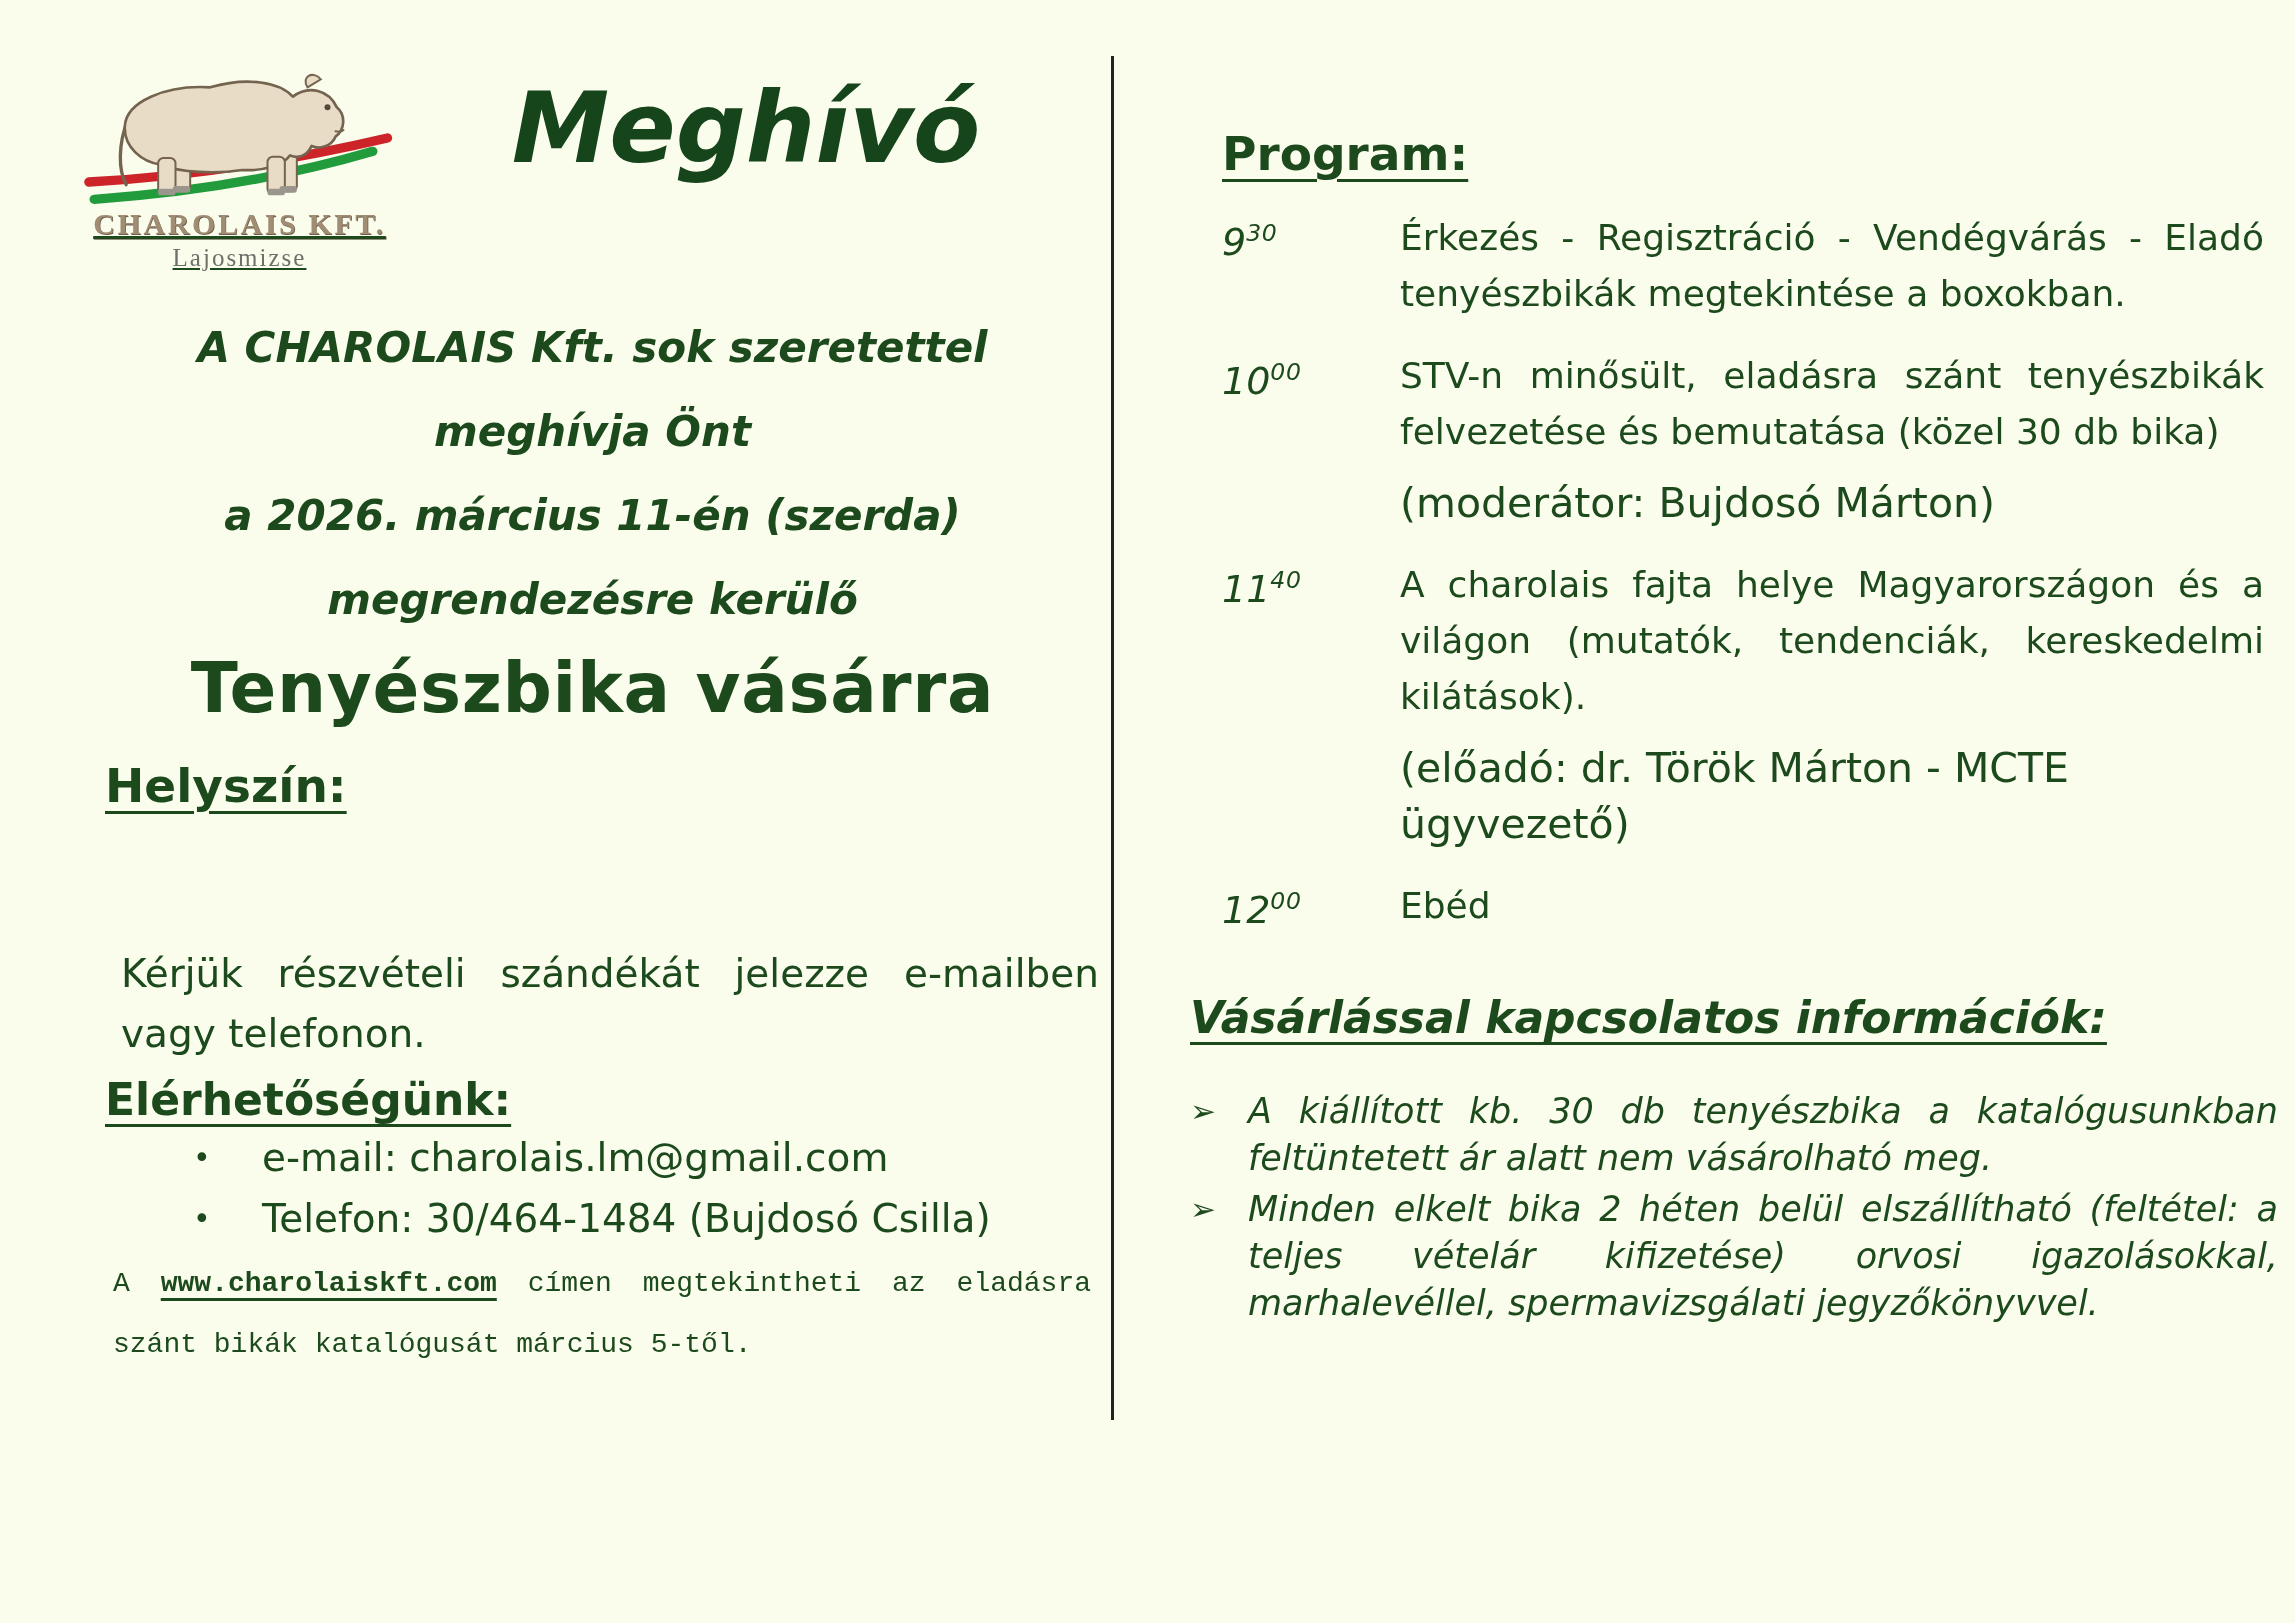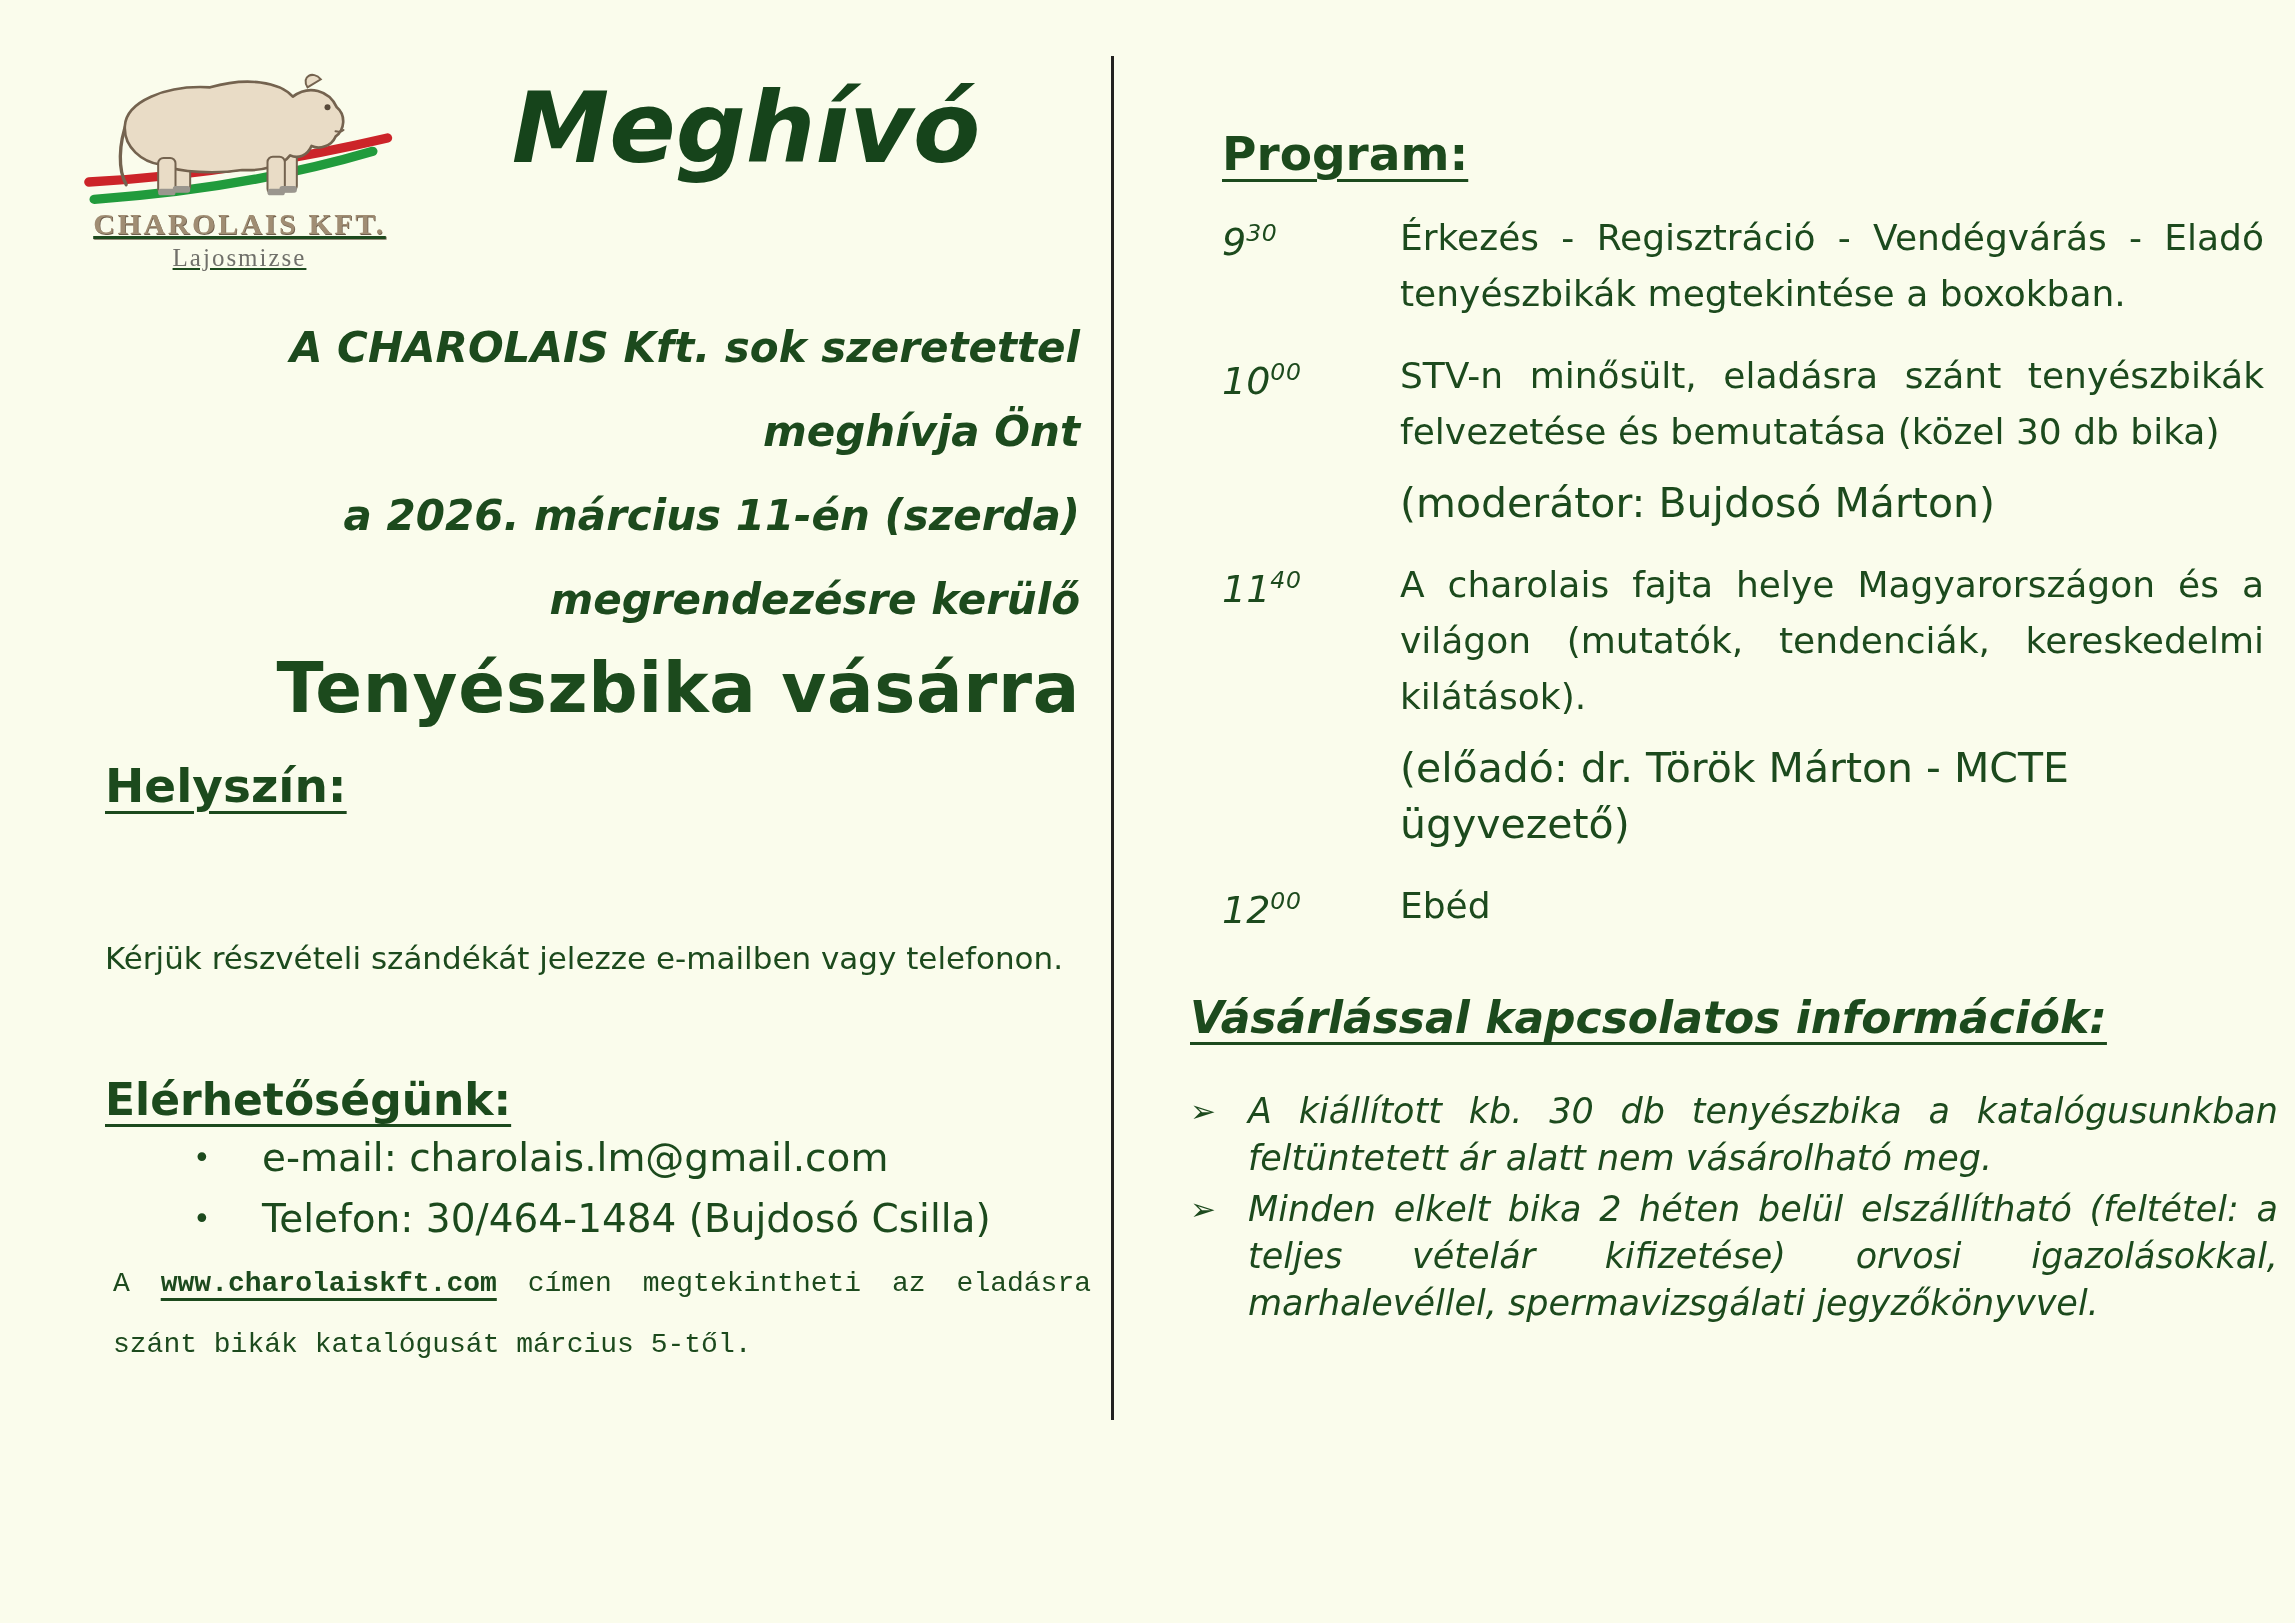--- a/index.html
+++ b/index.html
@@ -23,35 +23,35 @@
     font-family:"Liberation Serif","DejaVu Serif",serif;
     font-size:25px;letter-spacing:2px;color:#70706a;margin-top:2.6px;
   }
   
   .title{
     position:absolute;left:471px;top:72px;width:550px;margin:0;
     text-align:center;font-size:98px;line-height:1.15;
     font-style:italic;font-weight:bold;color:#16441b;
   }
   
-  .inv{position:absolute;left:105px;top:306px;width:975px;text-align:right;}
+  .inv{position:absolute;left:105px;top:306px;width:975px;text-align:center;}
   .inv-line{font-style:italic;font-weight:bold;font-size:42px;line-height:84px;}
   .inv-line.i4{font-style:normal;font-size:69px;line-height:93px;letter-spacing:0.7px;}
   
   .heading{
     font-weight:bold;font-size:47px;
     text-decoration:underline;text-decoration-thickness:3.3px;text-underline-offset:9.2px;
     white-space:nowrap;
   }
   
   .loc-heading{position:absolute;left:105px;top:758px;}
   .address{position:absolute;left:105px;top:845px;font-size:39px;white-space:nowrap;}
   .note{
     position:absolute;left:105px;top:928px;width:978px;
-    font-size:31px;line-height:60px;text-align:justify;margin:0;
+    font-size:39px;line-height:60px;text-align:justify;margin:16px;
   }
   .contact-heading{position:absolute;left:105px;top:1074px;font-size:44px;}
   .contact-list{position:absolute;left:193px;top:1127px;width:890px;list-style:none;margin:0;padding:0;}
   .contact-list li{display:grid;grid-template-columns:69px 1fr;font-size:39px;line-height:61px;}
   .dot-marker{font-size:30px;justify-self:start;align-self:center;}
   .website-par{
     position:absolute;left:105px;top:1245px;width:978px;
     font-size:28px;line-height:61px;text-align:justify;font-weight:500;margin:8px;font-family:Liberation Mono, monospace;
   }
   .website-link{text-decoration:underline;text-decoration-thickness:2.6px;text-underline-offset:6.5px;font-weight:bold;}

